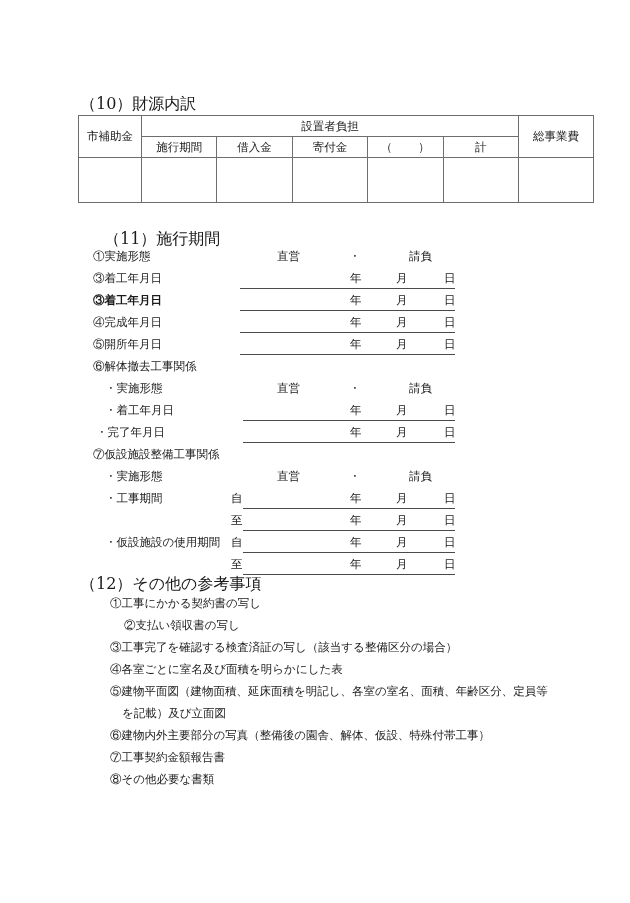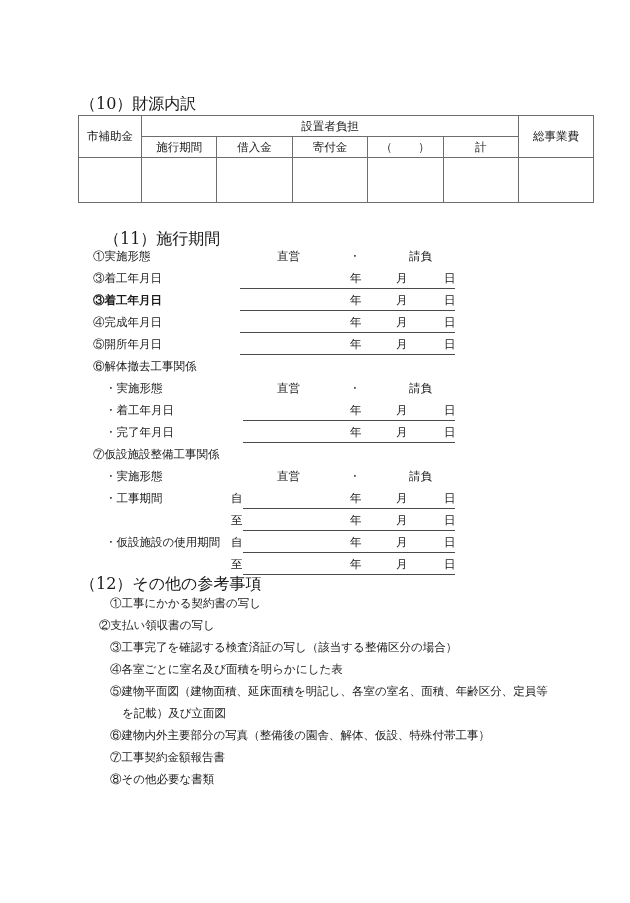--- a/index.html
+++ b/index.html
@@ -182,21 +182,21 @@
 
   <div class="row" style="left:0; top:405px;">
     <span class="lbl" style="left:105px;">・着工年月日</span>
     <span class="dateline" style="left:243px; width:212px;"></span>
     <span class="d-y" style="left:350px;">年</span>
     <span class="d-m" style="left:396px;">月</span>
     <span class="d-d" style="left:444px;">日</span>
   </div>
 
   <div class="row" style="left:0; top:427px;">
-    <span class="lbl" style="left:105px;text-align:right;">・完了年月日</span>
+    <span class="lbl" style="left:96px;text-align:right;">・完了年月日</span>
     <span class="dateline" style="left:243px; width:212px;"></span>
     <span class="d-y" style="left:350px;">年</span>
     <span class="d-m" style="left:396px;">月</span>
     <span class="d-d" style="left:444px;">日</span>
   </div>
 
   <div class="item" style="left:93px; top:449px;">⑦仮設施設整備工事関係</div>
 
   <div class="row" style="left:0; top:471px;">
     <span class="lbl" style="left:105px;">・実施形態</span>
@@ -236,21 +236,21 @@
     <span class="dateline" style="left:243px; width:212px;"></span>
     <span class="d-y" style="left:350px;">年</span>
     <span class="d-m" style="left:396px;">月</span>
     <span class="d-d" style="left:444px;">日</span>
   </div>
 
   <div class="sec-head" style="left:80px; top:576px;">（12）その他の参考事項</div>
 
   <div class="item" style="left:110px; top:598px;">①工事にかかる契約書の写し</div>
 
-  <div class="item" style="left:99px; top:620px;text-align:right;">②支払い領収書の写し</div>
+  <div class="item" style="left:124px; top:620px;text-align:right;">②支払い領収書の写し</div>
 
   <div class="item" style="left:110px; top:664px;">④各室ごとに室名及び面積を明らかにした表</div>
 
   <div class="item" style="left:110px; top:642px;">③工事完了を確認する検査済証の写し（該当する整備区分の場合）</div>
 
   <div class="item" style="left:110px; top:686px;">⑤建物平面図（建物面積、延床面積を明記し、各室の室名、面積、年齢区分、定員等</div>
 
   <div class="item" style="left:122px; top:708px;">を記載）及び立面図</div>
 
   <div class="item" style="left:110px; top:730px;">⑥建物内外主要部分の写真（整備後の園舎、解体、仮設、特殊付帯工事）</div>

